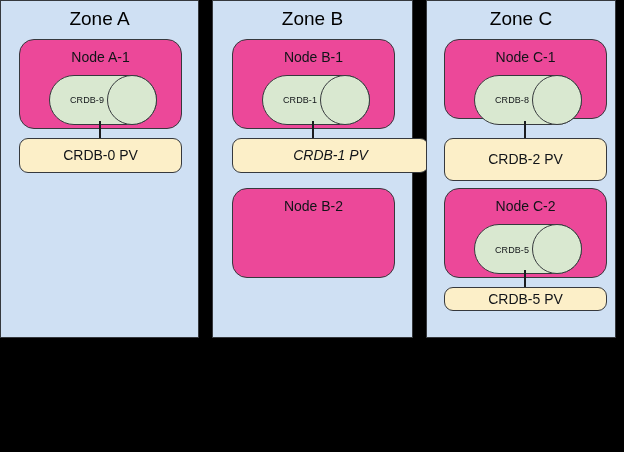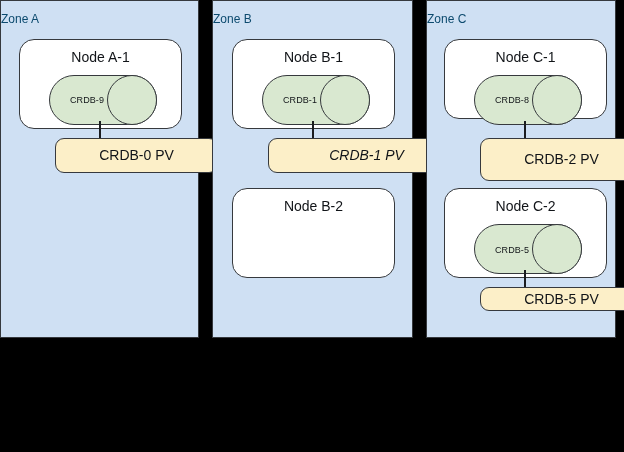--- a/index.html
+++ b/index.html
@@ -22,30 +22,31 @@
     position: absolute;
     background: #cfe0f3;
     border: 1px solid #36393d;
     box-sizing: border-box;
   }
   .zone-label {
     position: absolute;
     top: 10px;
     left: 0;
     right: 0;
-    font-size: 12px;
-    color: #0c4a6e;
+    text-align: center;
+    font-size: 19px;
+    color: #000000;
     line-height: 16px;
     white-space: nowrap;
   }
 
   
   .node {
     position: absolute;
-    background: #ffffff;
+    background: #ec4899;
     border: 1px solid #36393d;
     border-radius: 15px;
     box-sizing: border-box;
   }
   .node-label {
     position: absolute;
     top: 9px;
     left: 0;
     right: 0;
     text-align: center;
@@ -81,21 +82,20 @@
   
   .pv {
     position: absolute;
     background: #fcefc8;
     border: 1px solid #36393d;
     border-radius: 9px;
     box-sizing: border-box;
     display: flex;
     align-items: center;
     justify-content: center;
-    margin-left: 36px;
   }
   .pv-label {
     font-size: 14px;
     color: #111418;
     line-height: 17px;
     white-space: nowrap;
   }
 
   
   .connector {

